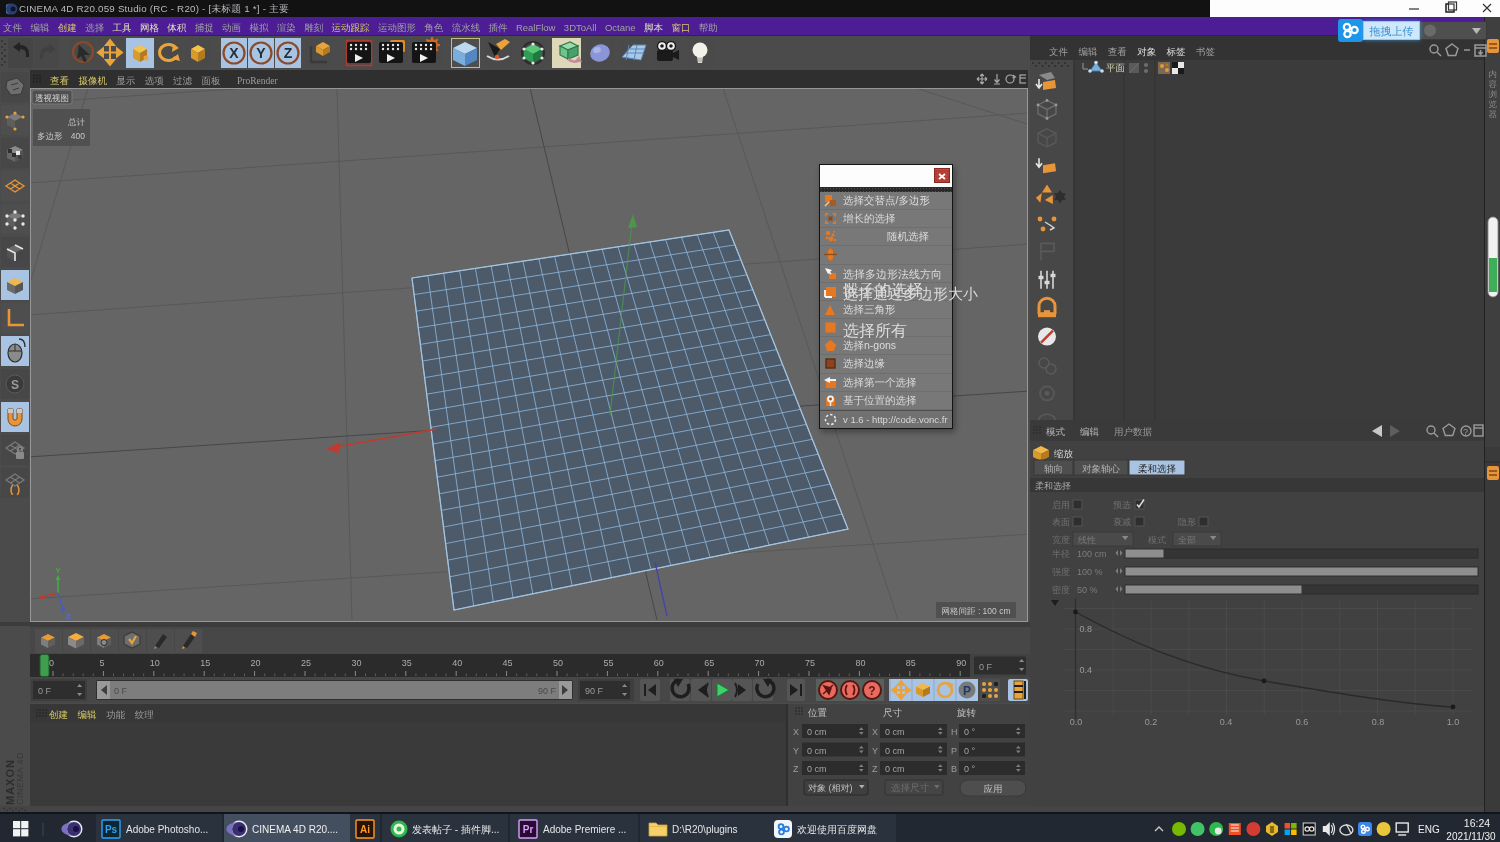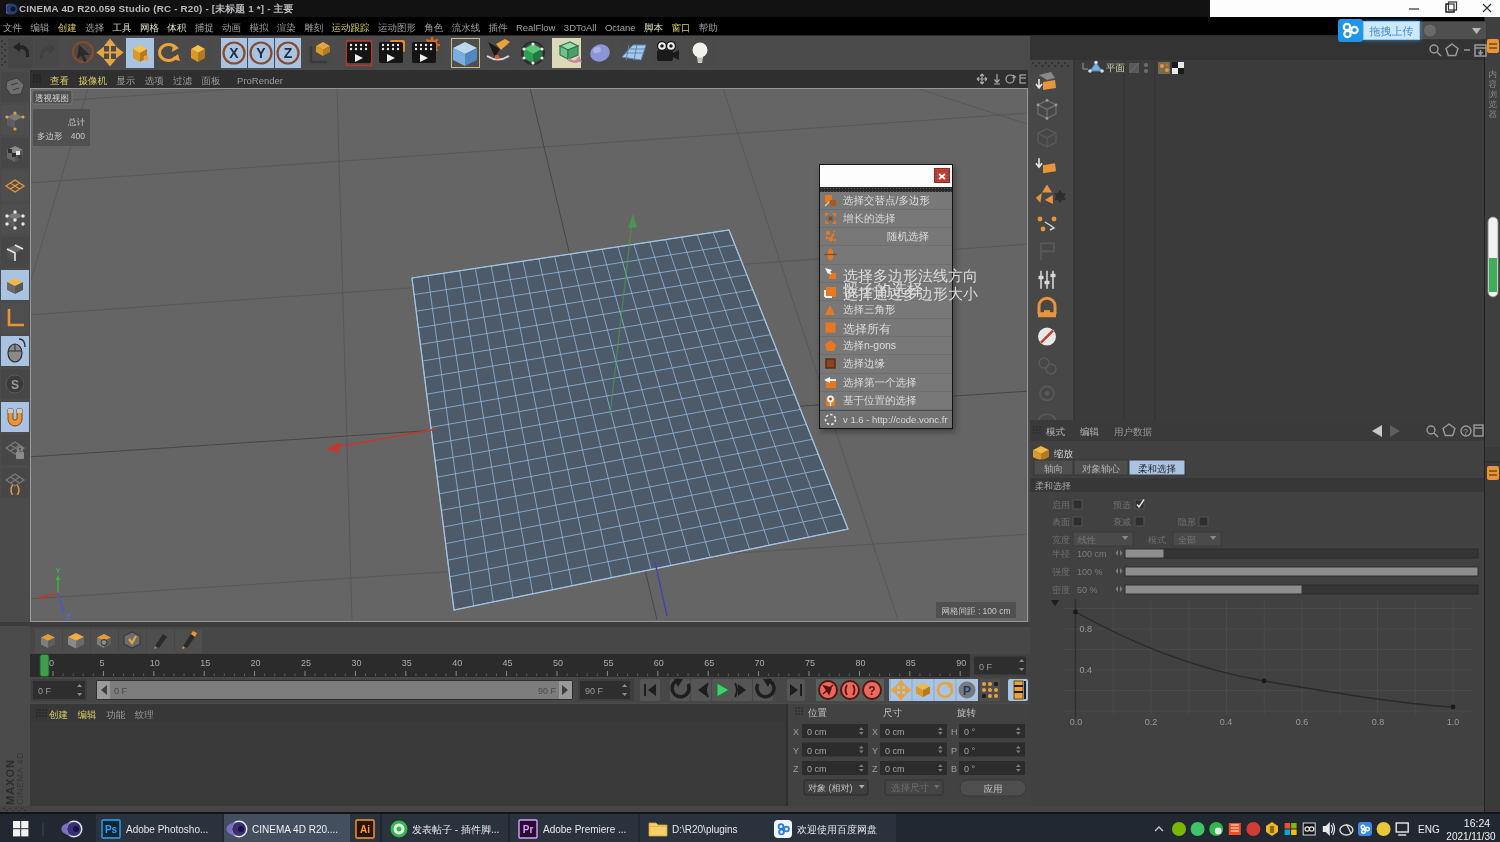--- a/index.html
+++ b/index.html
@@ -1,32 +1,32 @@
 <!DOCTYPE html>
 <html><head><meta charset="utf-8">
 <style>
 *{margin:0;padding:0;box-sizing:border-box;}
 html,body{width:1500px;height:842px;overflow:hidden;background:#4b4b4b;font-family:"Liberation Sans",sans-serif;}
 #page{position:absolute;left:0;top:0;width:1500px;height:842px;}
 .abs{position:absolute;}
 
-#titlebar{left:0;top:0;width:1500px;height:17px;background:#121212;font-weight:bold;}
+#titlebar{left:0;top:0;width:1500px;height:17px;background:#121212;}
 #titlebar .txt{left:19px;top:3px;font-size:9.8px;color:#b9b9bf;letter-spacing:.2px;}
 #titlewhite{left:1210px;top:0;width:290px;height:17px;background:#fdfdfd;}
 
-#menubar{left:0;top:17px;width:1500px;height:19px;background:#000000;border-bottom:1px solid #2b2b2b;}
+#menubar{left:0;top:17px;width:1500px;height:19px;background:#4c1d95;border-bottom:1px solid #2b2b2b;}
 #menubar span{display:inline-block;font-size:9.5px;color:#a2a2a2;line-height:19px;margin:0 4.2px;}
 #menubar span.y{color:#d6ca66;}
 #menubar span.w{color:#e4e2c0;}
 
 #toolbar{left:0;top:36px;width:1030px;height:34px;background:#4b4b4b;border-bottom:1px solid #393939;}
 
 #leftbar{left:0;top:70px;width:30px;height:556px;background:#4b4b4b;border-right:1px solid #3a3a3a;}
 
-#vpmenu{left:30px;top:70px;width:998px;height:18px;background:#2f2f2f;}
+#vpmenu{left:30px;top:70px;width:998px;height:18px;background:#2f2f2f;font-family:Liberation Serif, serif;}
 #vpmenu span{display:inline-block;font-size:9.5px;color:#9d9d9d;line-height:18px;margin:0 4.7px;}
 #vpmenu span.y{color:#d6ca66;}
 #viewport{left:30px;top:88px;width:998px;height:534px;}
 #anim3{left:30px;top:627px;width:1000px;height:76px;}
 
 #botdiv{left:0px;top:622px;width:1030px;height:5px;background:#3c3c3c;}
 #leftlogo{left:0;top:626px;width:30px;height:180px;background:#4b4b4b;}
 #matman{left:30px;top:704px;width:756px;height:102px;background:#3a3a3a;}
 #matmenu{left:30px;top:704px;width:756px;height:18px;background:#373737;}
 #matmenu span{display:inline-block;font-size:9.5px;color:#9d9d9d;line-height:18px;margin:0 4.8px;}
@@ -881,20 +881,21 @@
           <circle cx="3" cy="2" r="2" fill="#e8953a"></circle>
           <circle cx="3" cy="-3" r="1.4" fill="#b87820"></circle>
         </g>
         <g transform="translate(148,32)">
           <rect x="-6" y="-6" width="12" height="12" fill="#e8e8e8"></rect>
           <rect x="-6" y="-6" width="6" height="6" fill="#1a1a1a"></rect>
           <rect x="0" y="0" width="6" height="6" fill="#1a1a1a"></rect>
         </g>
       </svg>
     </div>
+<div class="abs" id="ommenu"><span style="margin-left:19px">文件</span><span>编辑</span><span>查看</span><span class="w">对象</span><span class="w">标签</span><span>书签</span></div>
 
 <div class="abs" id="ampanel">
       <svg style="position:absolute;left:0;top:0" width="454" height="386" viewBox="0 0 454 386">
         <rect width="454" height="386" fill="#414141"></rect>
         <rect x="0" y="0" width="454" height="21" fill="#3a3a3a"></rect>
         <g fill="#2e2e2e">
           <circle cx="4" cy="7" r="0.9"></circle>
           <circle cx="7" cy="7" r="0.9"></circle>
           <circle cx="10" cy="7" r="0.9"></circle>
           <circle cx="4" cy="10" r="0.9"></circle>
@@ -1082,40 +1083,40 @@
           <path d="M0,6.5 L13,6.5" stroke="#8a4a1a" stroke-width="1.3"></path>
         </svg>
         <span style="position:absolute;left:23px;top:18px;font-size:16px;color:#dcdcdc;white-space:nowrap;margin-top:16px;">骰子的选择</span>
       </div>
       <div style="position:relative;height:18.17px;border-bottom:1px solid #6e6e6e;box-sizing:border-box;">
         <svg style="position:absolute;left:4px;top:2px" width="13" height="13" viewBox="0 0 13 13">
           <rect x="5" y="6" width="7" height="6" fill="#e87820"></rect>
           <path d="M1,1 L8,3 L4,7 Z" fill="#f8f8f8"></path>
           <path d="M3,3 L7,7" stroke="#f8f8f8" stroke-width="1.6"></path>
         </svg>
-        <span style="position:absolute;left:23px;top:2px;font-size:15px;color:#dcdcdc;white-space:nowrap;">选择多边形法线方向</span>
+        <span style="position:absolute;left:23px;top:2px;font-size:11px;color:#dcdcdc;white-space:nowrap;">选择多边形法线方向</span>
       </div>
       <div style="position:relative;height:18.17px;border-bottom:1px solid #6e6e6e;box-sizing:border-box;">
         <svg style="position:absolute;left:4px;top:2px" width="13" height="13" viewBox="0 0 13 13">
           <rect x="2" y="2" width="10" height="10" fill="#e87820"></rect>
           <path d="M1,12 L1,5 M1,12 L8,12" stroke="#f8f8f8" stroke-width="1.8"></path>
         </svg>
         <span style="position:absolute;left:23px;top:2px;font-size:15px;color:#dcdcdc;white-space:nowrap;">选择通过多边形大小</span>
       </div>
       <div style="position:relative;height:18.17px;border-bottom:1px solid #6e6e6e;box-sizing:border-box;">
         <svg style="position:absolute;left:4px;top:2px" width="13" height="13" viewBox="0 0 13 13">
           <path d="M1,12 L11,12 L6,2 Z" fill="#e87820"></path>
         </svg>
         <span style="position:absolute;left:23px;top:2px;font-size:10.5px;color:#dcdcdc;white-space:nowrap;">选择三角形</span>
       </div>
       <div style="position:relative;height:18.17px;border-bottom:1px solid #6e6e6e;box-sizing:border-box;">
         <svg style="position:absolute;left:4px;top:2px" width="13" height="13" viewBox="0 0 13 13">
           <rect x="1.5" y="1.5" width="10" height="10" fill="#e87820"></rect>
         </svg>
-        <span style="position:absolute;left:23px;top:2px;font-size:12px;color:#dcdcdc;white-space:nowrap;">选择所有</span>
+        <span style="position:absolute;left:23px;top:2px;font-size:16px;color:#dcdcdc;white-space:nowrap;">选择所有</span>
       </div>
       <div style="position:relative;height:18.17px;border-bottom:1px solid #6e6e6e;box-sizing:border-box;">
         <svg style="position:absolute;left:4px;top:2px" width="13" height="13" viewBox="0 0 13 13">
           <path d="M6.5,1 L12,5.5 L10,12 L3,12 L1,5.5 Z" fill="#e87820"></path>
         </svg>
         <span style="position:absolute;left:23px;top:2px;font-size:10.5px;color:#dcdcdc;white-space:nowrap;">选择n-gons</span>
       </div>
       <div style="position:relative;height:18.17px;border-bottom:1px solid #6e6e6e;box-sizing:border-box;">
         <svg style="position:absolute;left:4px;top:2px" width="13" height="13" viewBox="0 0 13 13">
           <rect x="2" y="2" width="9" height="9" fill="#8a4420"></rect>

